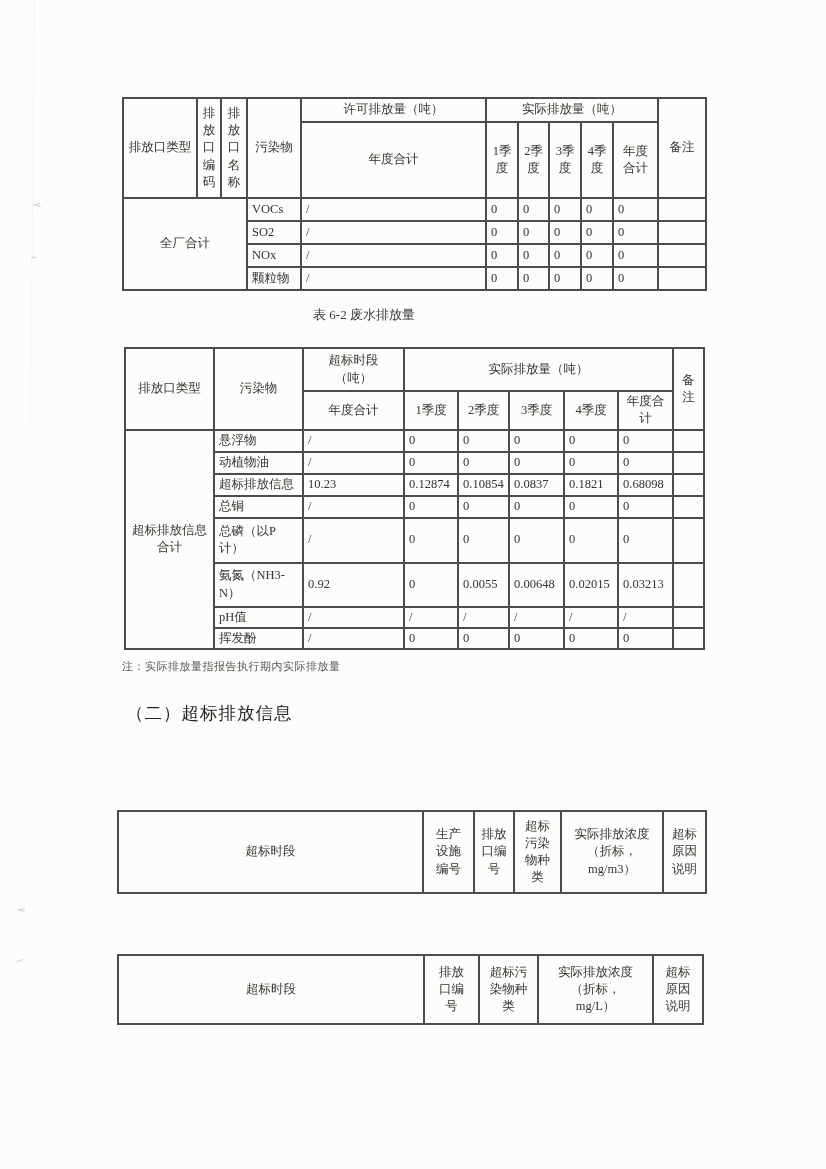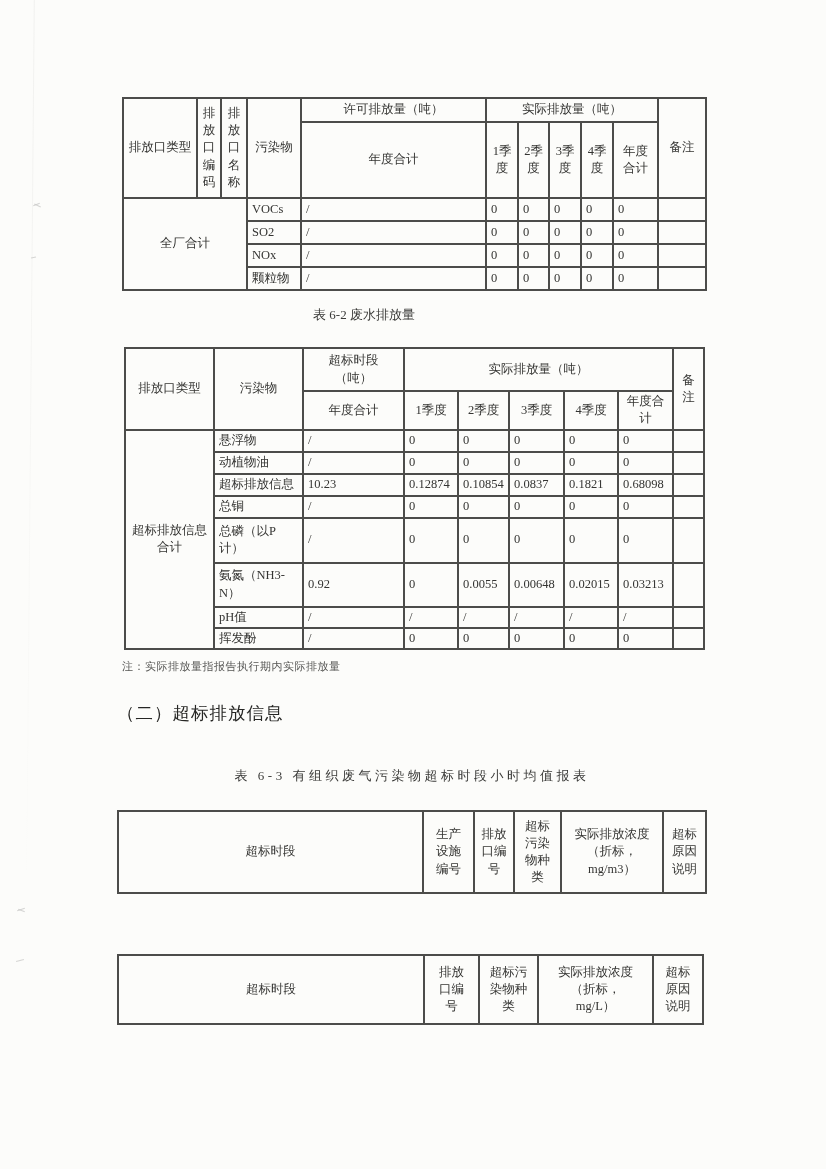--- a/index.html
+++ b/index.html
@@ -259,23 +259,22 @@
       <td class="num">0</td>
       <td class="num">0</td>
       <td class="num">0</td>
       <td class="num"></td>
     </tr>
   </tbody>
     </table>
 
   <div class="note-line" style="left:122px;top:659px;">注：实际排放量指报告执行期内实际排放量</div>
 
-  <div class="section-heading" style="left:117px;top:701px;">（二）超标排放信息</div>
-
-  <div class="caption cap63" style="left:112px;top:767px;width:600px;">表 6-3 有组织废气污染物超标时段小时均值报表</div>
+  <div class="section-heading" style="left:126px;top:701px;">（二）超标排放信息</div>
+
 
   <table class="tbl" style="left:117px;top:810px;width:588px;">
     <colgroup>
       <col style="width:305px">
         <col style="width:51px">
         <col style="width:40px">
       <col style="width:47px">
         <col style="width:102px">
         <col style="width:43px">
     </colgroup>

